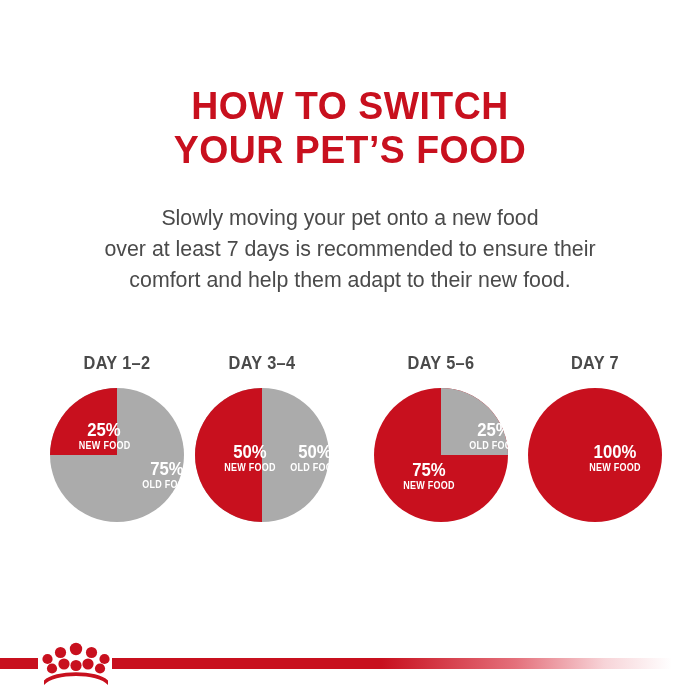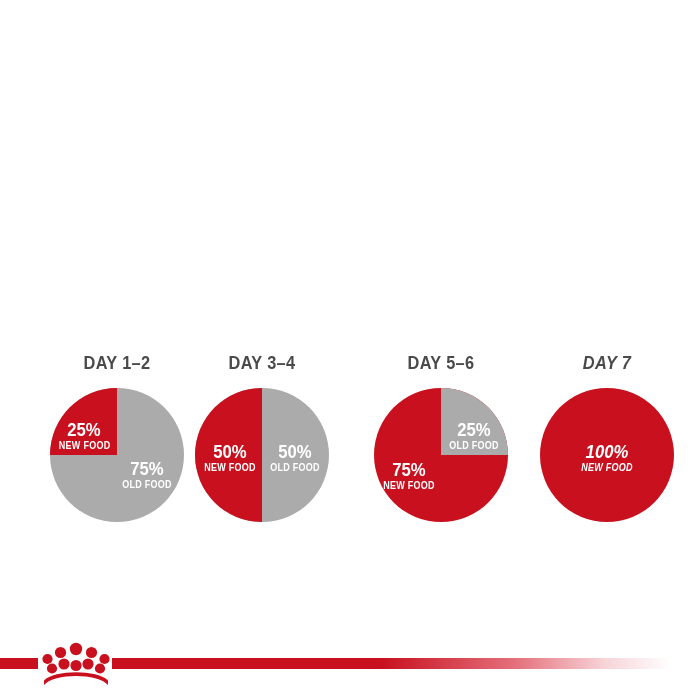--- a/index.html
+++ b/index.html
@@ -72,20 +72,21 @@
     margin:14px auto 0 auto;
     width:134px; height:134px;
   }
   .pie-svg{ display:block; width:134px; height:134px; }
 
   .slice-label{
     position:absolute;
     text-align:center;
     line-height:1;
     pointer-events:none;
+    margin-left:20px;
   }
   .slice-pct{
     display:block;
     color:#ffffff;
     font-weight:bold;
     font-size:19px;
     letter-spacing:0px;
     transform:scaleX(0.88);
   }
   .slice-name{
@@ -120,21 +121,30 @@
     position:absolute;
     left:40px; top:10px;
     width:72px; height:48px;
   }
 </style>
 </head>
 <body>
 
 <div id="page">
 
-
+  <div class="title-block">
+    <span class="title-line">HOW TO SWITCH</span>
+    <span class="title-line">YOUR PET’S FOOD</span>
+  </div>
+
+  <div class="subtitle-block">
+    <span class="subtitle-line">Slowly moving your pet onto a new food</span>
+    <span class="subtitle-line">over at least 7 days is recommended to ensure their</span>
+    <span class="subtitle-line">comfort and help them adapt to their new food.</span>
+  </div>
 
   <div class="pies">
 
     <div class="pie-col" style="left:42px;">
       <span class="day-label">DAY 1–2</span>
       <div class="pie-wrap">
         <svg class="pie-svg" viewBox="0 0 134 134">
           <circle cx="67" cy="67" r="67" fill="#ABABAB"></circle>
           <path d="M67,67 L67,0 A67,67 0 0,0 0,67 Z" fill="#C8101E"></path>
         </svg>
@@ -178,21 +188,21 @@
           <span class="slice-pct">25%</span>
           <span class="slice-name">OLD FOOD</span>
         </div>
         <div class="slice-label" style="left:4px; top:72px; width:62px;">
           <span class="slice-pct">75%</span>
           <span class="slice-name">NEW FOOD</span>
         </div>
       </div>
     </div>
 
-    <div class="pie-col" style="left:532px;font-style:italic;">
+    <div class="pie-col" style="left:520px;">
       <span class="day-label">DAY 7</span>
       <div class="pie-wrap">
         <svg class="pie-svg" viewBox="0 0 134 134">
           <circle cx="67" cy="67" r="67" fill="#C8101E"></circle>
         </svg>
         <div class="slice-label" style="left:22px; top:54px; width:90px;">
           <span class="slice-pct">100%</span>
           <span class="slice-name">NEW FOOD</span>
         </div>
       </div>

